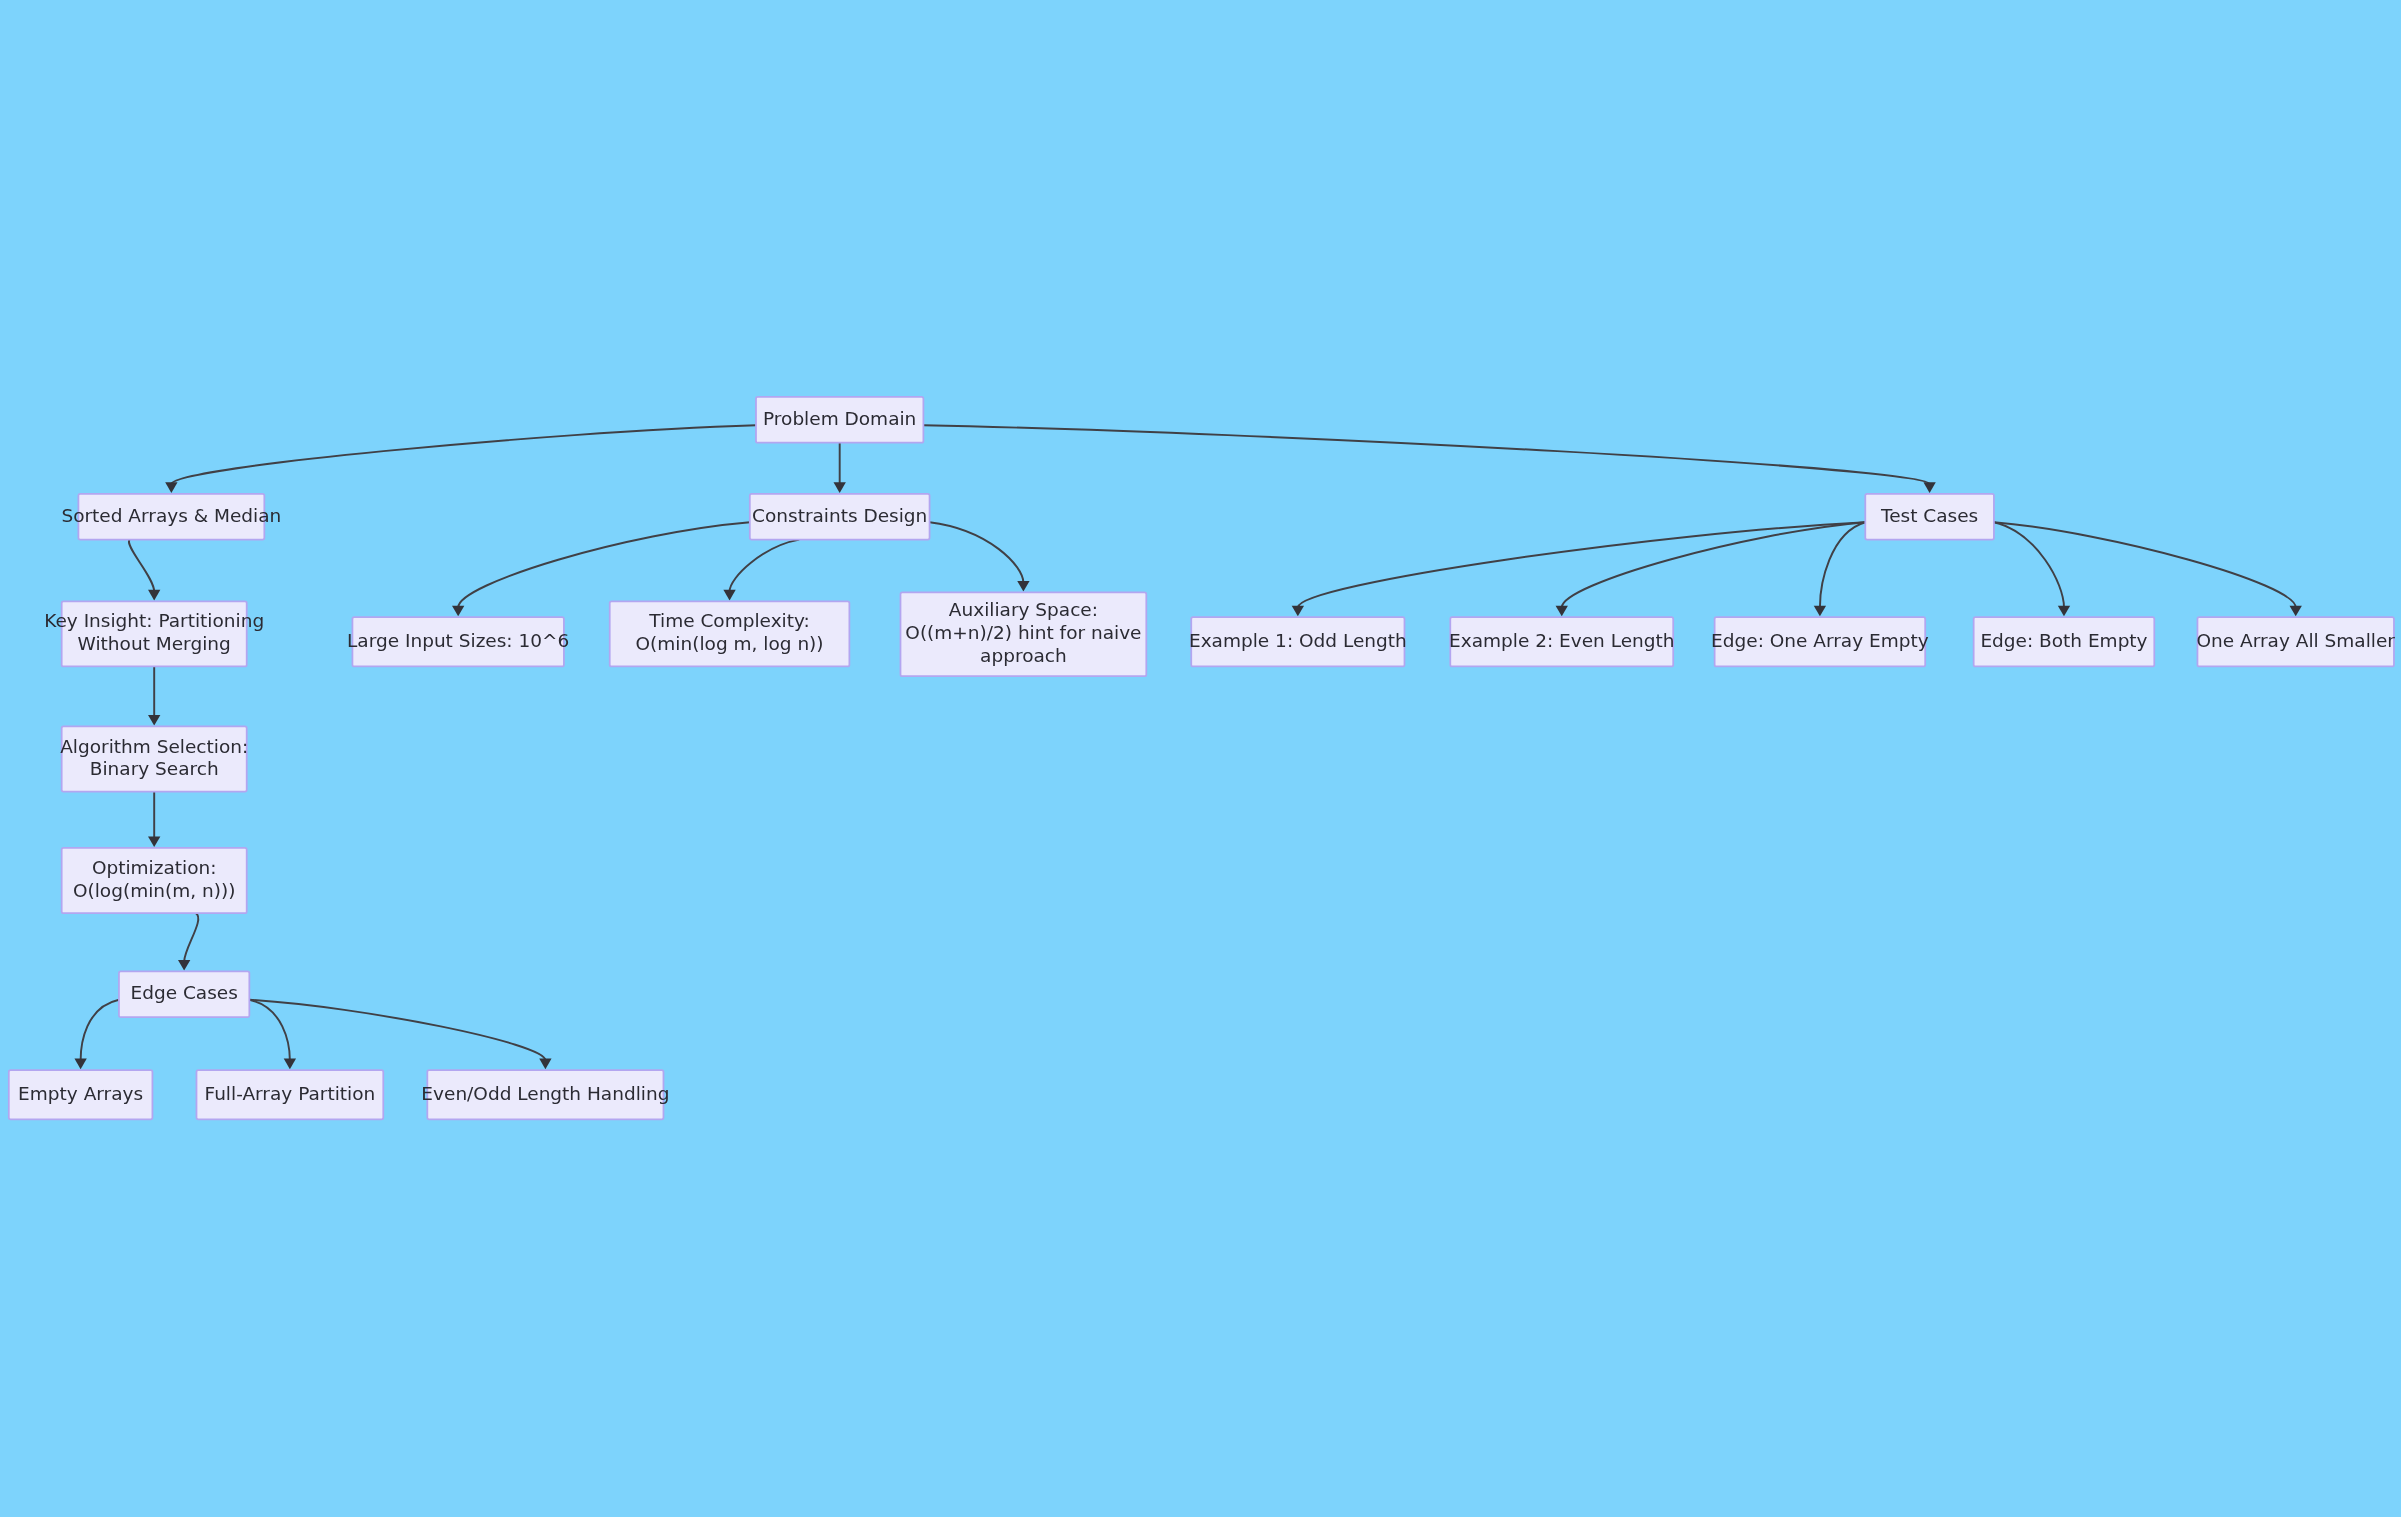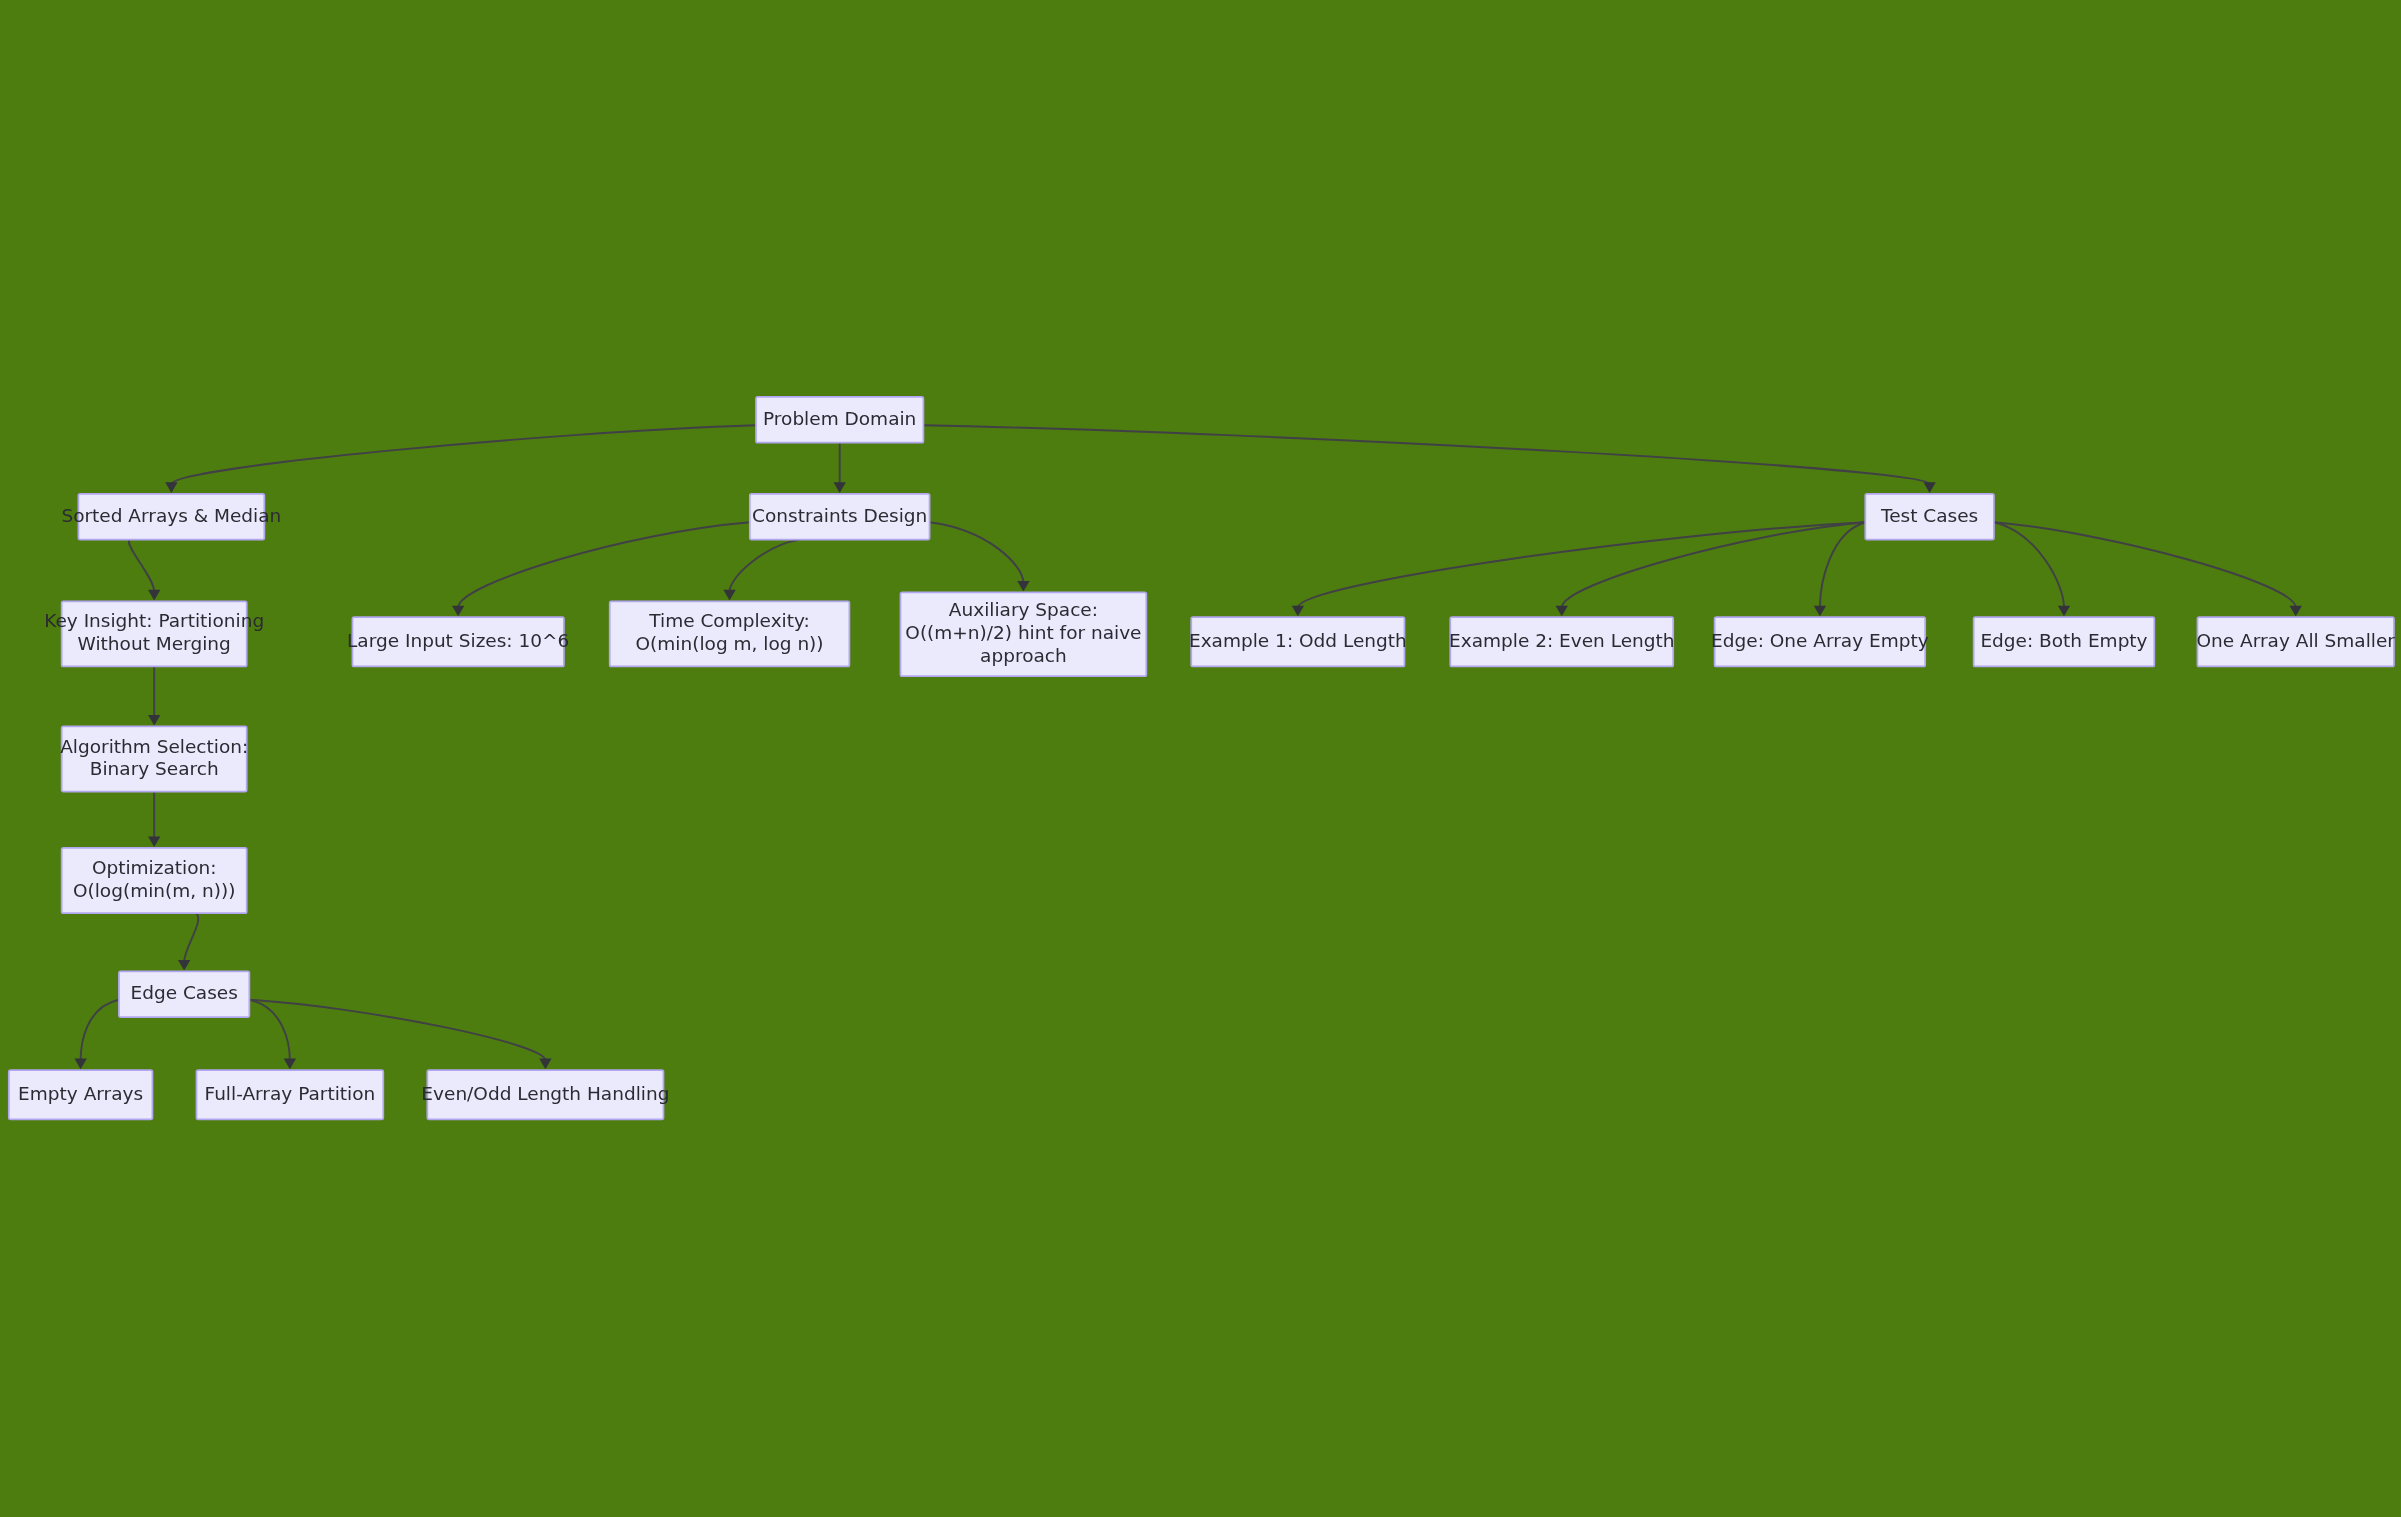--- a/index.html
+++ b/index.html
@@ -10,21 +10,21 @@
   body {
     width: 2401px;
     height: 1518px;
     font-family: "DejaVu Sans", sans-serif;
     overflow: hidden;
   }
   #diagram-root {
     position: relative;
     width: 2401px;
     height: 1518px;
-    background: #4d7c0f;
+    background: #7dd3fc;
   }
   svg#flowchart {
     display: block;
     width: 2401px;
     height: 1518px;
   }
   .node-rect {
     fill: #ebeafc;
     stroke: #b3a6f0;
     stroke-width: 2px;

